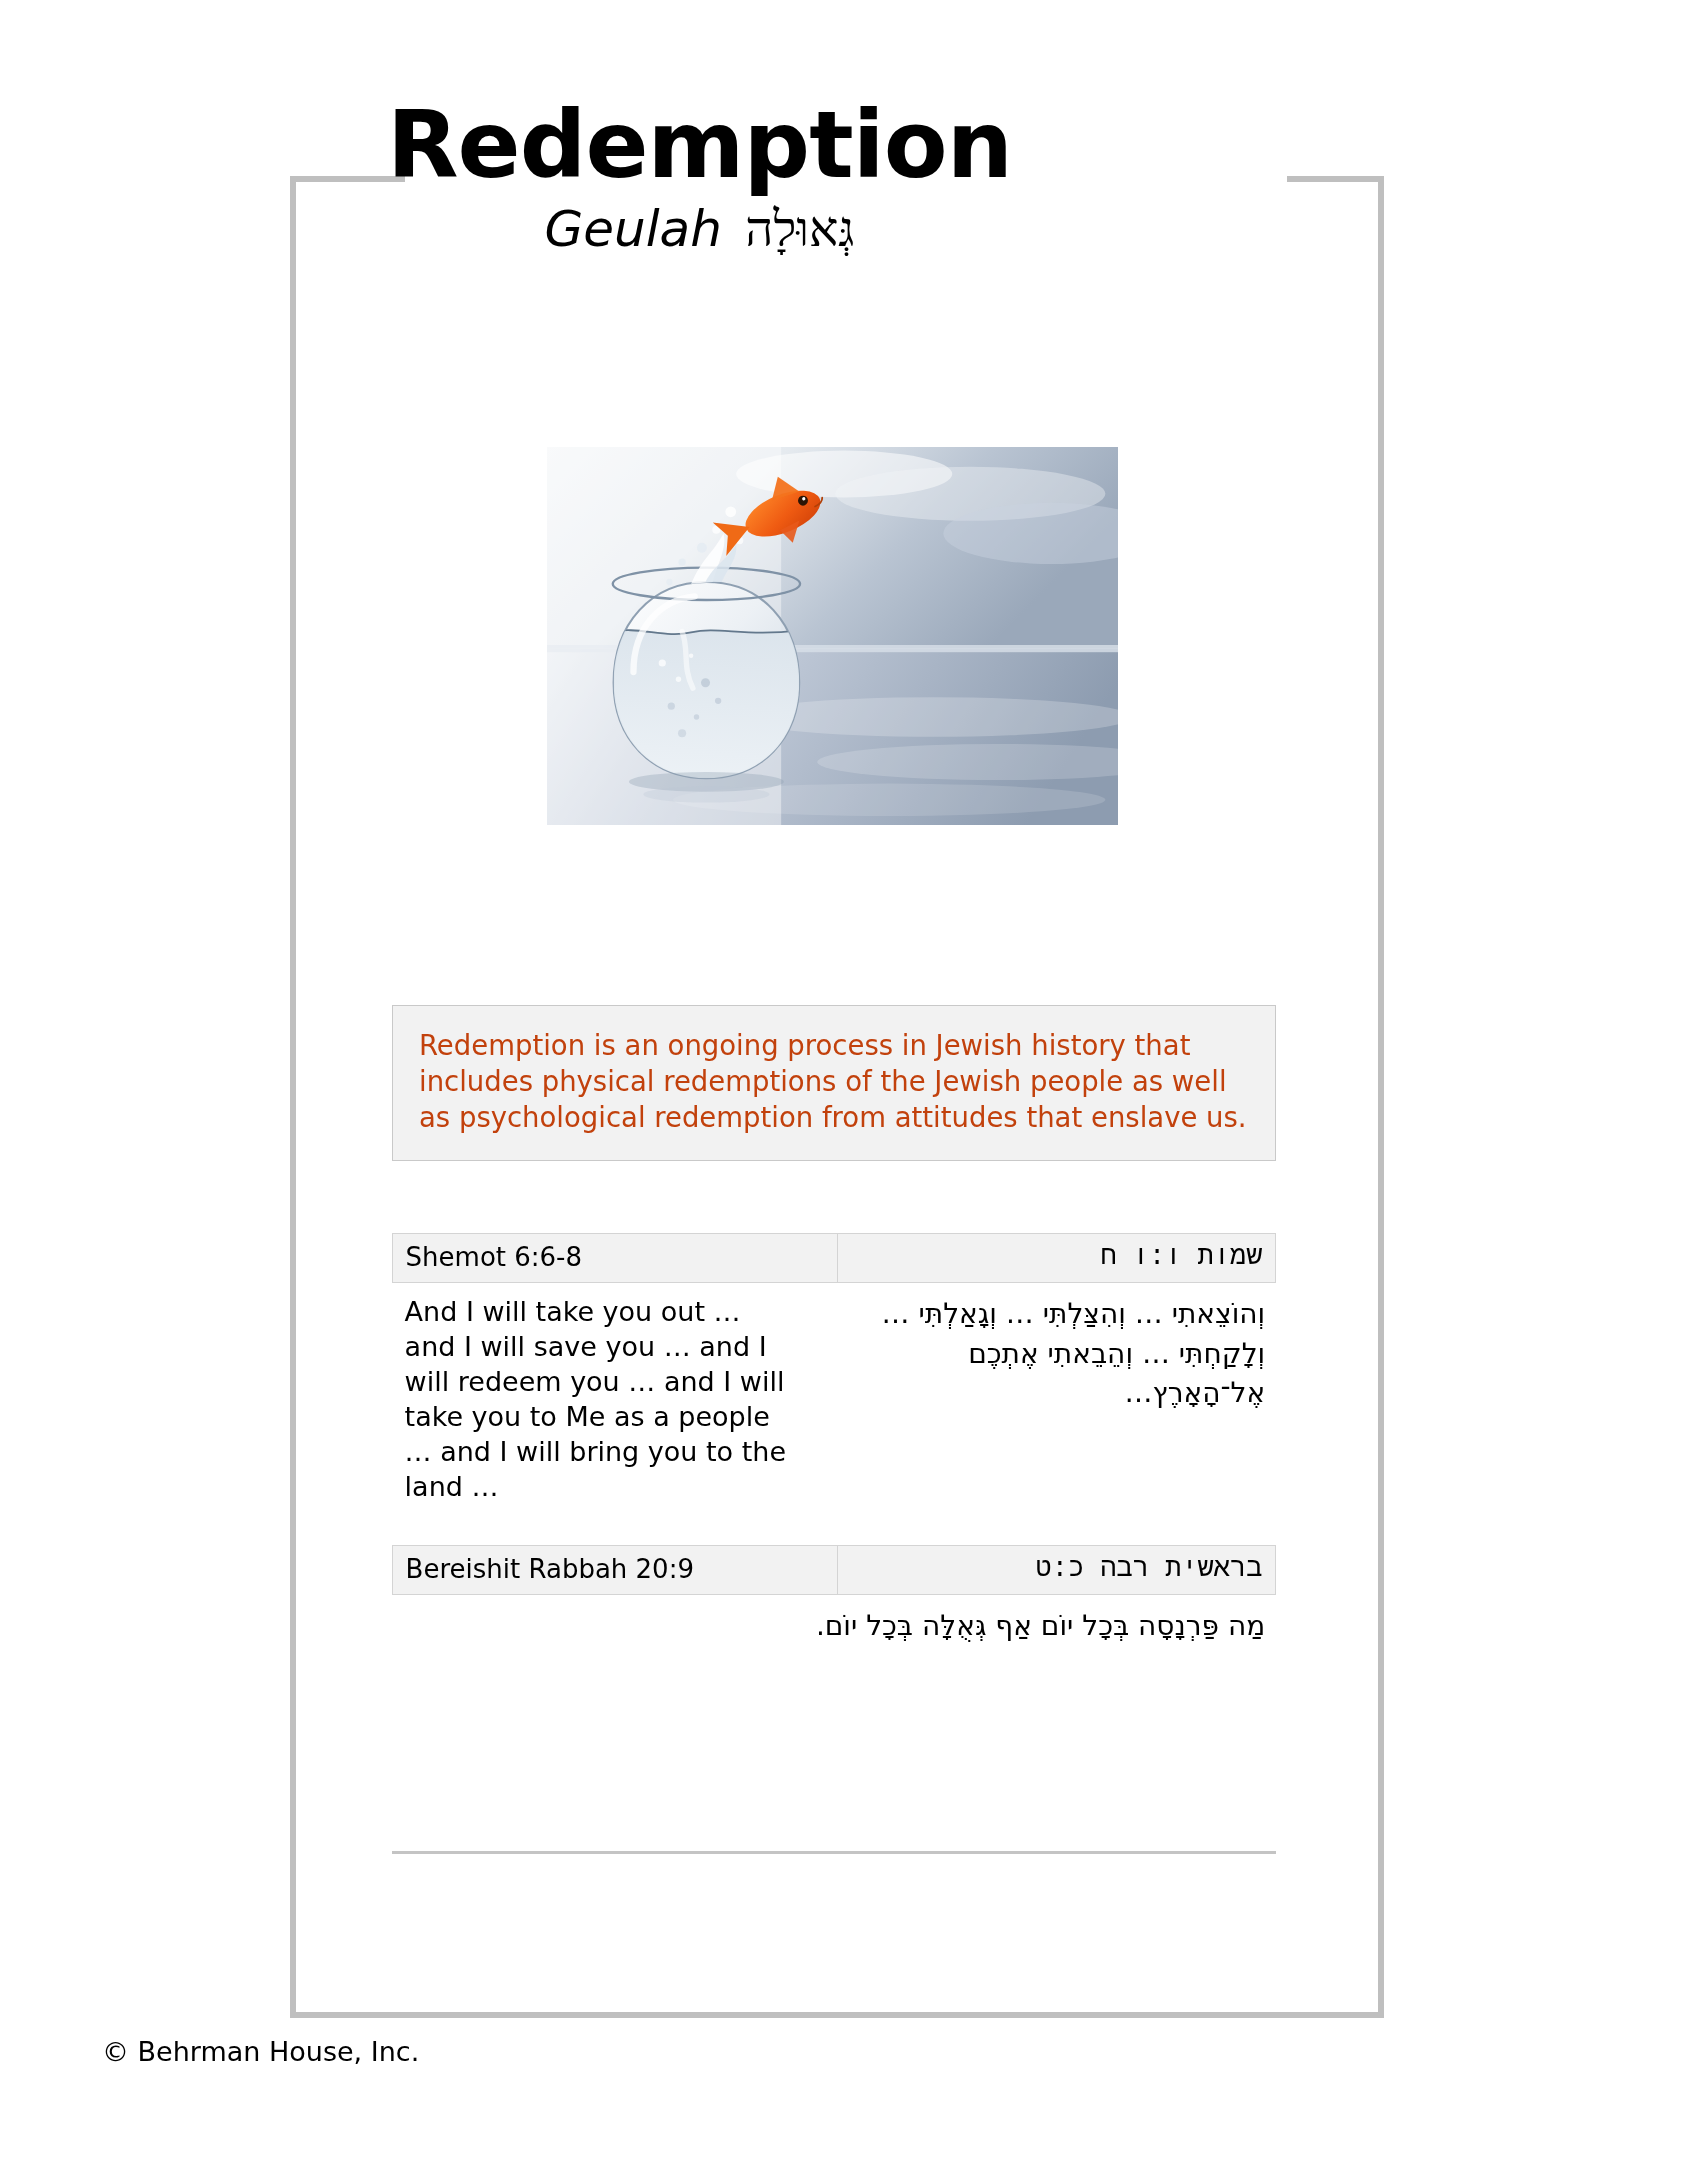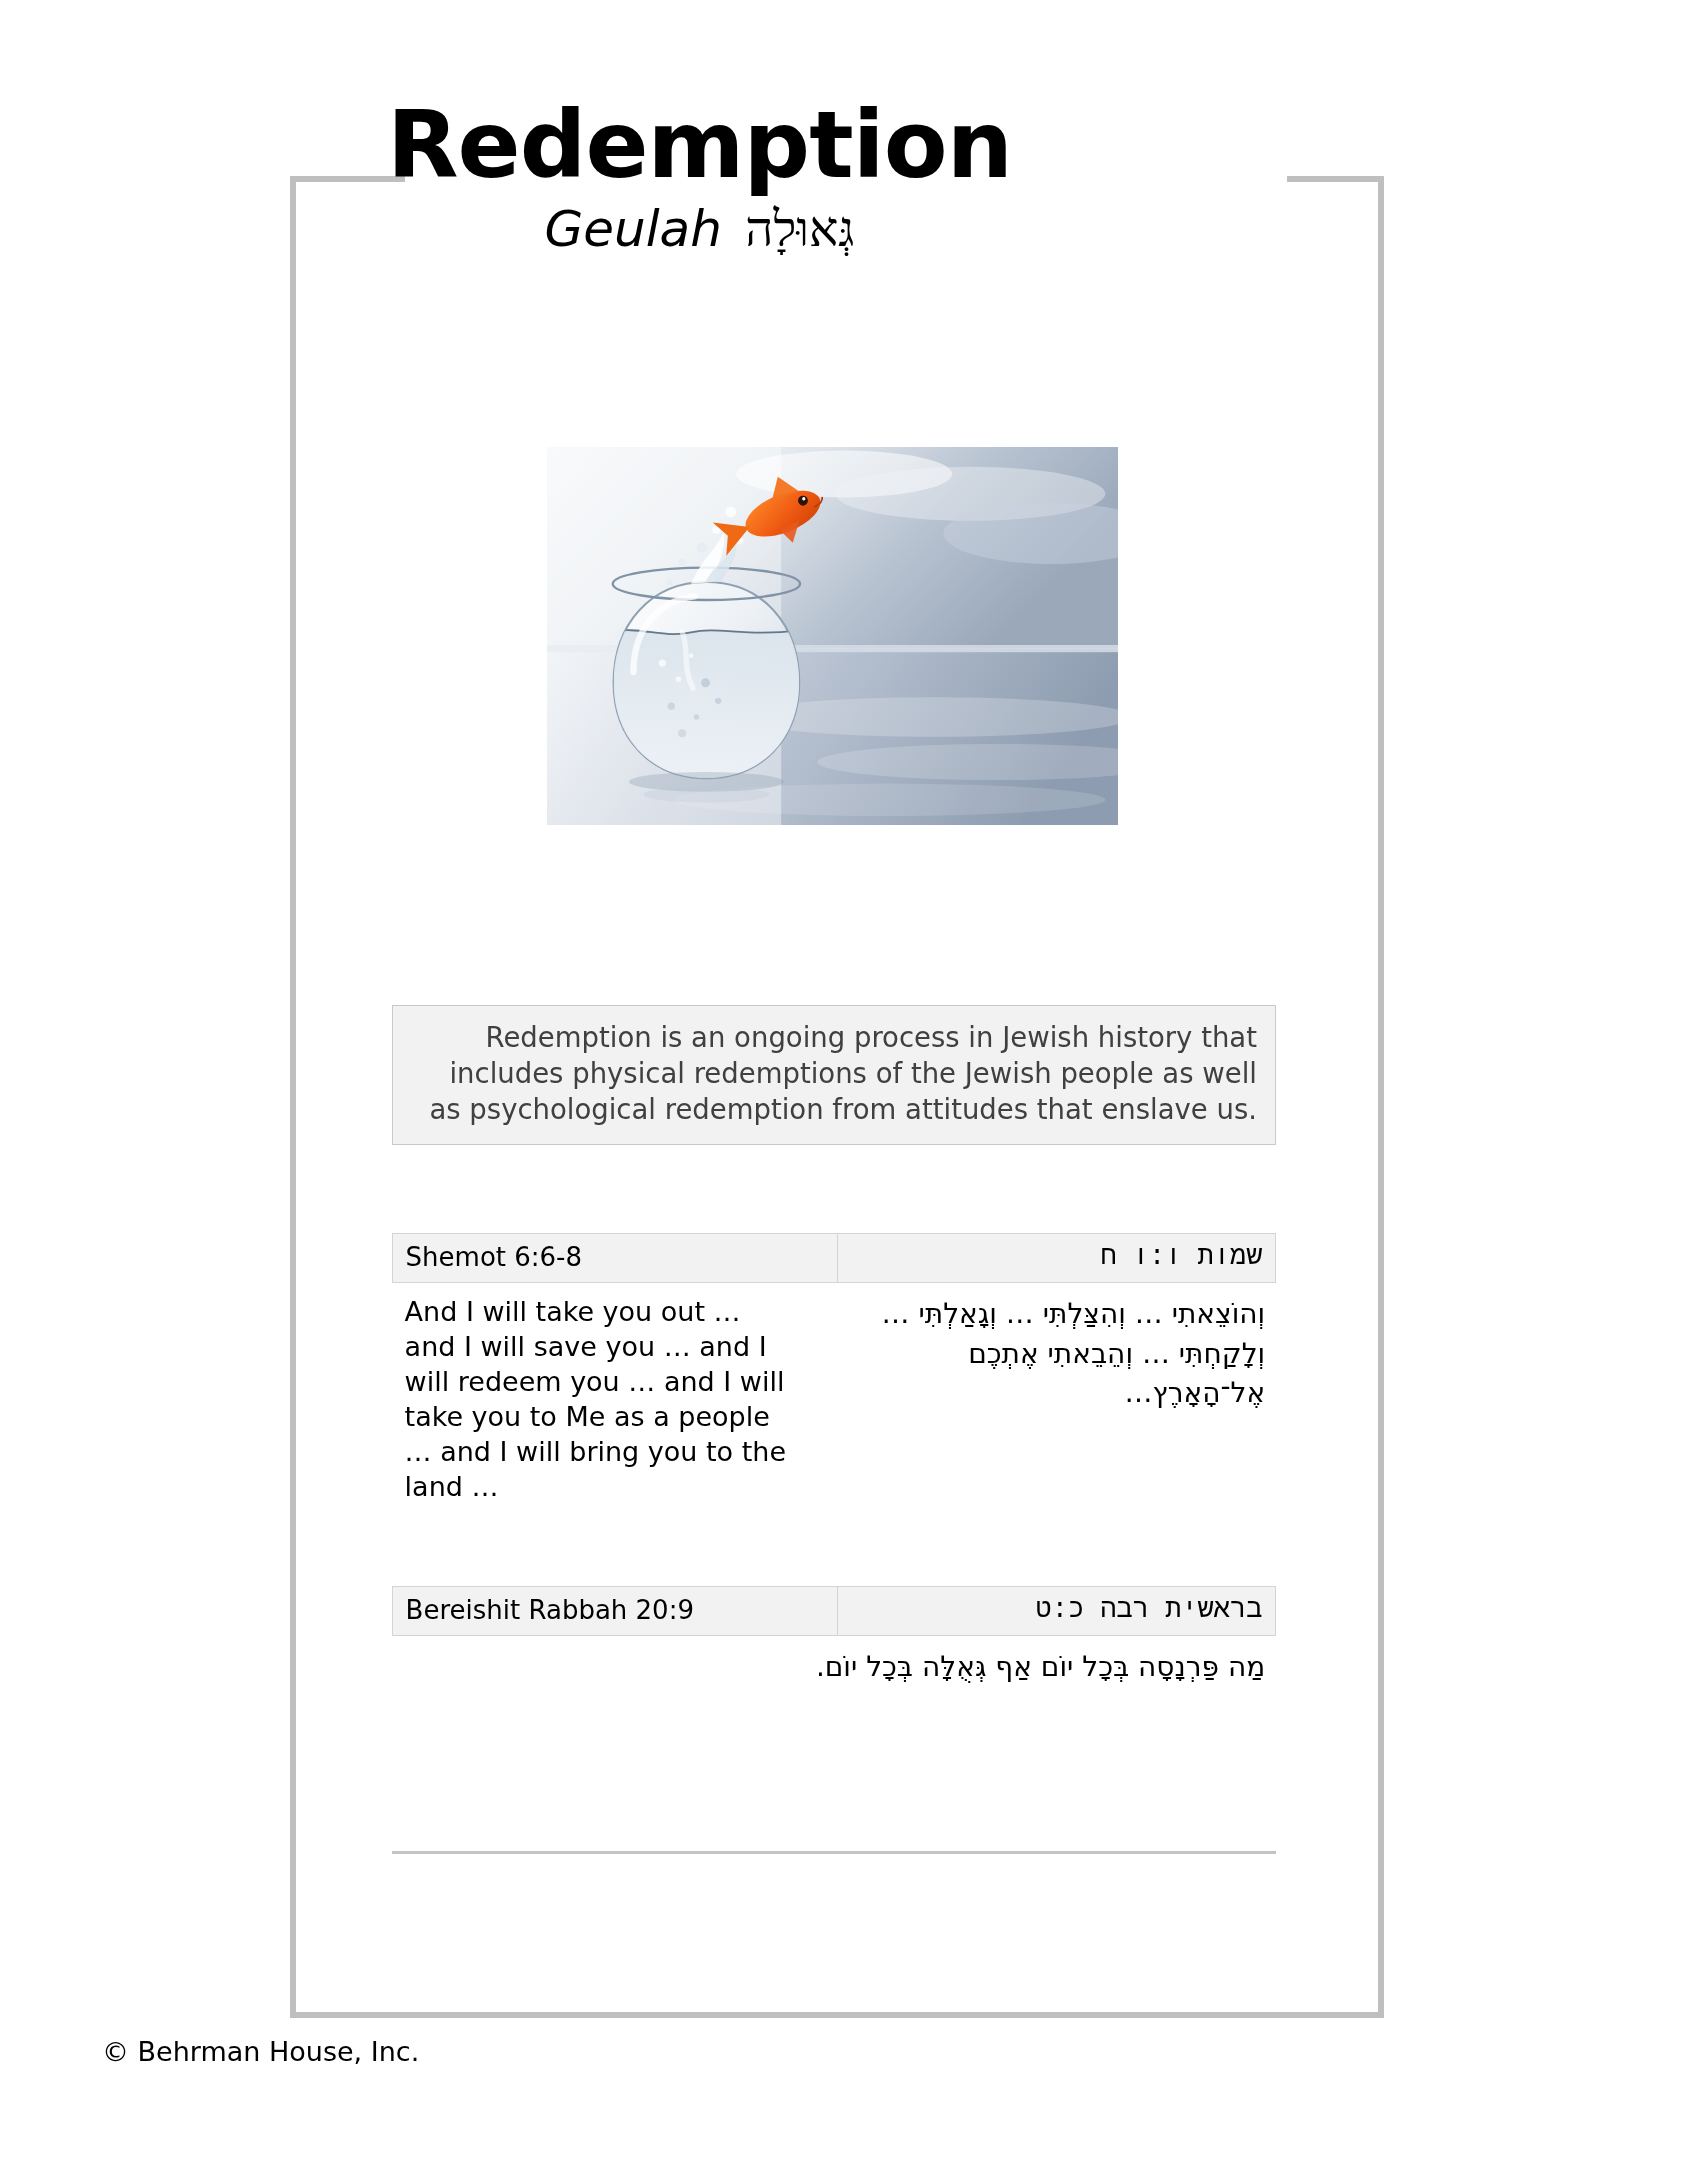--- a/index.html
+++ b/index.html
@@ -94,33 +94,32 @@
     top: 1005px;
     width: 884px;
     box-sizing: border-box;
     background: #f2f2f2;
     border: 1.8px solid #c9c9c9;
     padding: 14.4px 18px 16px 18px;
   }
   .desc-text {
     font-size: 27.5px;
     line-height: 1.30;
-    color: #404040;
-    margin: 0;
-    text-align: right;
+    color: #c2410c;
+    margin: 8px;
   }
 
   
   .source {
     position: absolute;
     left: 392px;
     width: 884px;
   }
   .source-1 { top: 1233px; }
-  .source-2 { top: 1586px; }
+  .source-2 { top: 1545px; }
 
   .src-header {
     display: flex;
     width: 100%;
     box-sizing: border-box;
     background: #f2f2f2;
     border: 1.8px solid #d4d4d4;
   }
   .src-header .cell-en {
     flex: 0 0 445px;

